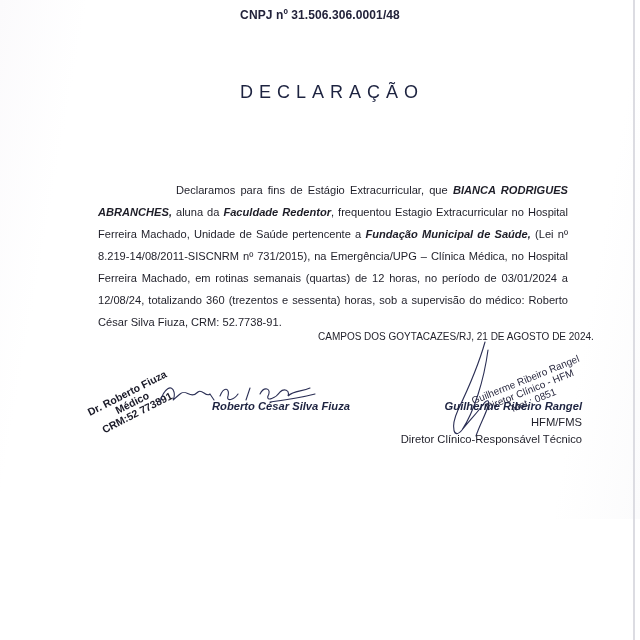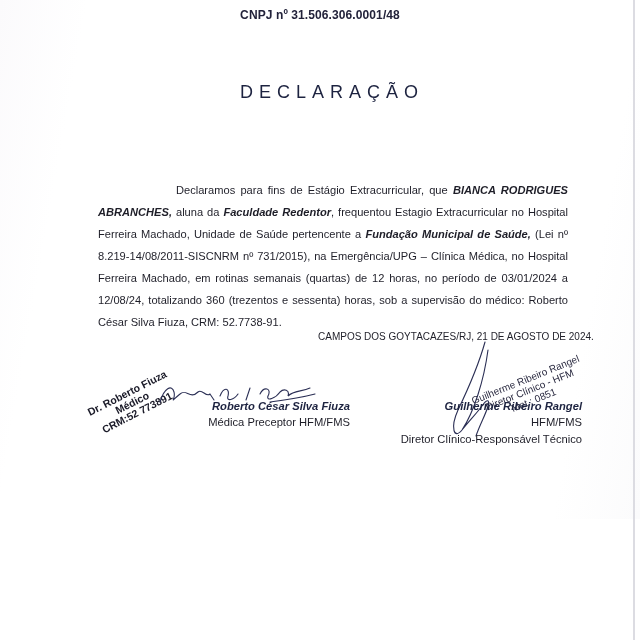--- a/index.html
+++ b/index.html
@@ -73,21 +73,20 @@
     <div>Médico</div>
     <div>CRM:52 773891</div>
   </div>
 
   <svg class="scribble" style="left:150px; top:380px;" width="170" height="30" viewBox="0 0 170 30">
     <path d="M10 22 C 14 8, 22 4, 24 12 C 26 20, 18 24, 30 14 C 36 8, 40 20, 48 12 C 52 8, 56 18, 60 14 L 64 20 M70 16 C 74 6, 80 8, 78 16 C 76 22, 84 20, 88 14 M96 20 L 100 8 M110 14 C 114 6, 122 8, 118 16 C 116 22, 126 18, 130 12 C 134 8, 140 10, 138 16 C 144 10, 152 12, 160 8 M120 22 C 135 20, 150 18, 165 14" fill="none" stroke="#2b2f55" stroke-width="1.1" stroke-linecap="round"></path>
   </svg>
 
   <div class="sig-block sig-left">
     <span class="sig-name">Roberto César Silva Fiuza</span>
-    <span class="sig-role">Médica Preceptor HFM/FMS</span>
   </div>
 
   <svg class="scribble" style="left:440px; top:340px;" width="100" height="110" viewBox="0 0 100 110">
     <path d="M45 2 C 40 20, 30 45, 18 70 C 10 88, 14 100, 22 90 C 34 72, 44 40, 48 10 M22 90 C 30 80, 36 74, 42 66 C 46 60, 50 58, 48 66 C 46 74, 40 84, 36 96" fill="none" stroke="#2b2f55" stroke-width="1.1" stroke-linecap="round"></path>
   </svg>
 
   <div class="stamp stamp-right">
     <div>Guilherme Ribeiro Rangel</div>
     <div>Diretor Clínico - HFM</div>
     <div>Mat.: 0851</div>

